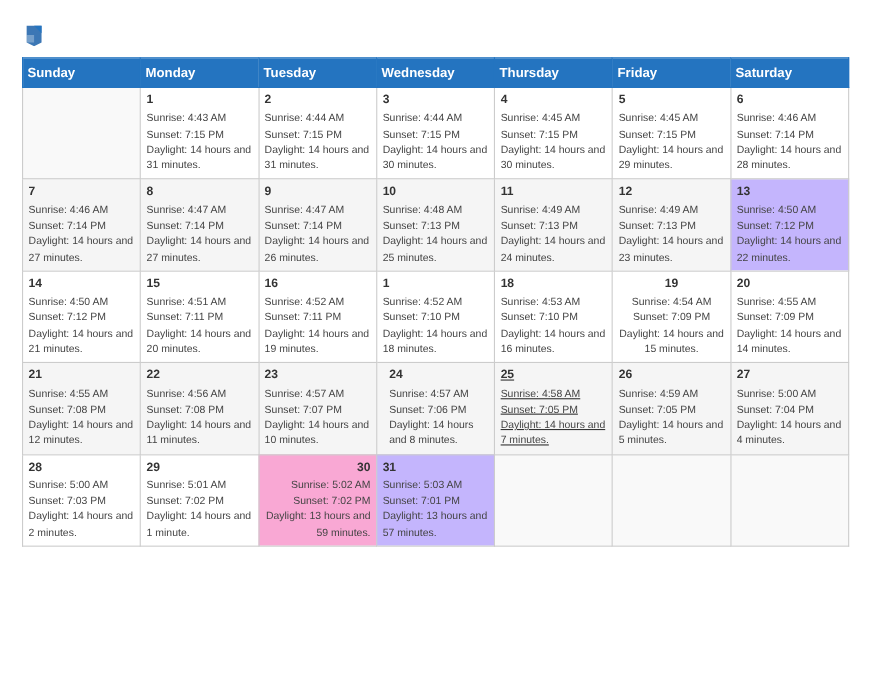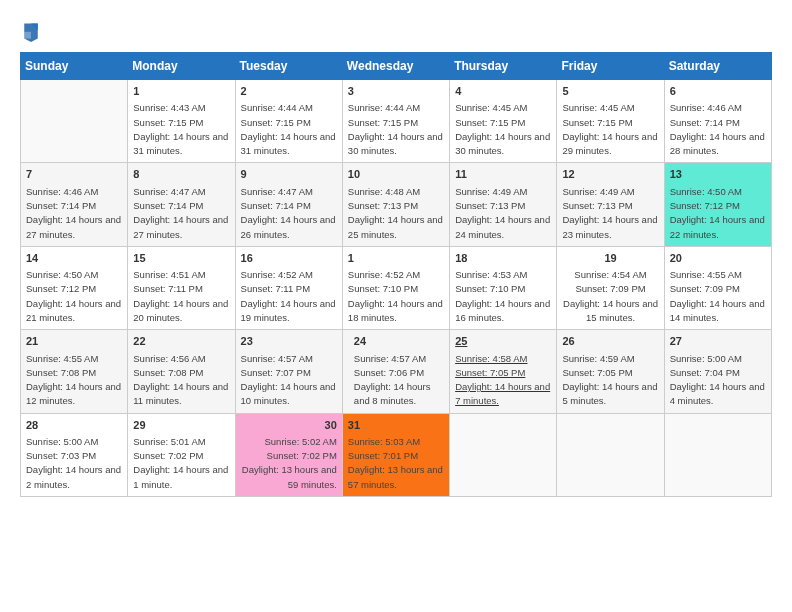--- a/index.html
+++ b/index.html
@@ -170,21 +170,21 @@
           <div class="day-info">Sunrise: 4:48 AM<br>Sunset: 7:13 PM<br>Daylight: 14 hours and 25 minutes.</div>
         </td>
         <td style="background-color: rgb(245, 245, 245);">
           <span class="day-number">11</span>
           <div class="day-info">Sunrise: 4:49 AM<br>Sunset: 7:13 PM<br>Daylight: 14 hours and 24 minutes.</div>
         </td>
         <td style="background-color: rgb(245, 245, 245);">
           <span class="day-number">12</span>
           <div class="day-info">Sunrise: 4:49 AM<br>Sunset: 7:13 PM<br>Daylight: 14 hours and 23 minutes.</div>
         </td>
-        <td style="background-color: #5eead4;">
+        <td style="background-color: #c4b5fd;">
           <span class="day-number">13</span>
           <div class="day-info">Sunrise: 4:50 AM<br>Sunset: 7:12 PM<br>Daylight: 14 hours and 22 minutes.</div>
         </td>
       </tr>
       <tr>
         <td style="background-color: rgb(255, 255, 255);">
           <span class="day-number">14</span>
           <div class="day-info">Sunrise: 4:50 AM<br>Sunset: 7:12 PM<br>Daylight: 14 hours and 21 minutes.</div>
         </td>
         <td style="background-color: rgb(255, 255, 255);">
@@ -248,21 +248,21 @@
           <div class="day-info">Sunrise: 5:00 AM<br>Sunset: 7:03 PM<br>Daylight: 14 hours and 2 minutes.</div>
         </td>
         <td style="background-color: rgb(255, 255, 255);">
           <span class="day-number">29</span>
           <div class="day-info">Sunrise: 5:01 AM<br>Sunset: 7:02 PM<br>Daylight: 14 hours and 1 minute.</div>
         </td>
         <td style="background-color: #f9a8d4; text-align: right;">
           <span class="day-number">30</span>
           <div class="day-info">Sunrise: 5:02 AM<br>Sunset: 7:02 PM<br>Daylight: 13 hours and 59 minutes.</div>
         </td>
-        <td style="background-color: #f97316;">
+        <td style="background-color: #c4b5fd;">
           <span class="day-number">31</span>
           <div class="day-info">Sunrise: 5:03 AM<br>Sunset: 7:01 PM<br>Daylight: 13 hours and 57 minutes.</div>
         </td>
         <td class="empty" style="background-color: rgb(249, 249, 249);"></td>
         <td class="empty" style="background-color: rgb(249, 249, 249);"></td>
         <td class="empty" style="background-color: rgb(249, 249, 249);"></td>
       </tr>
     </tbody>
 </table>
 

